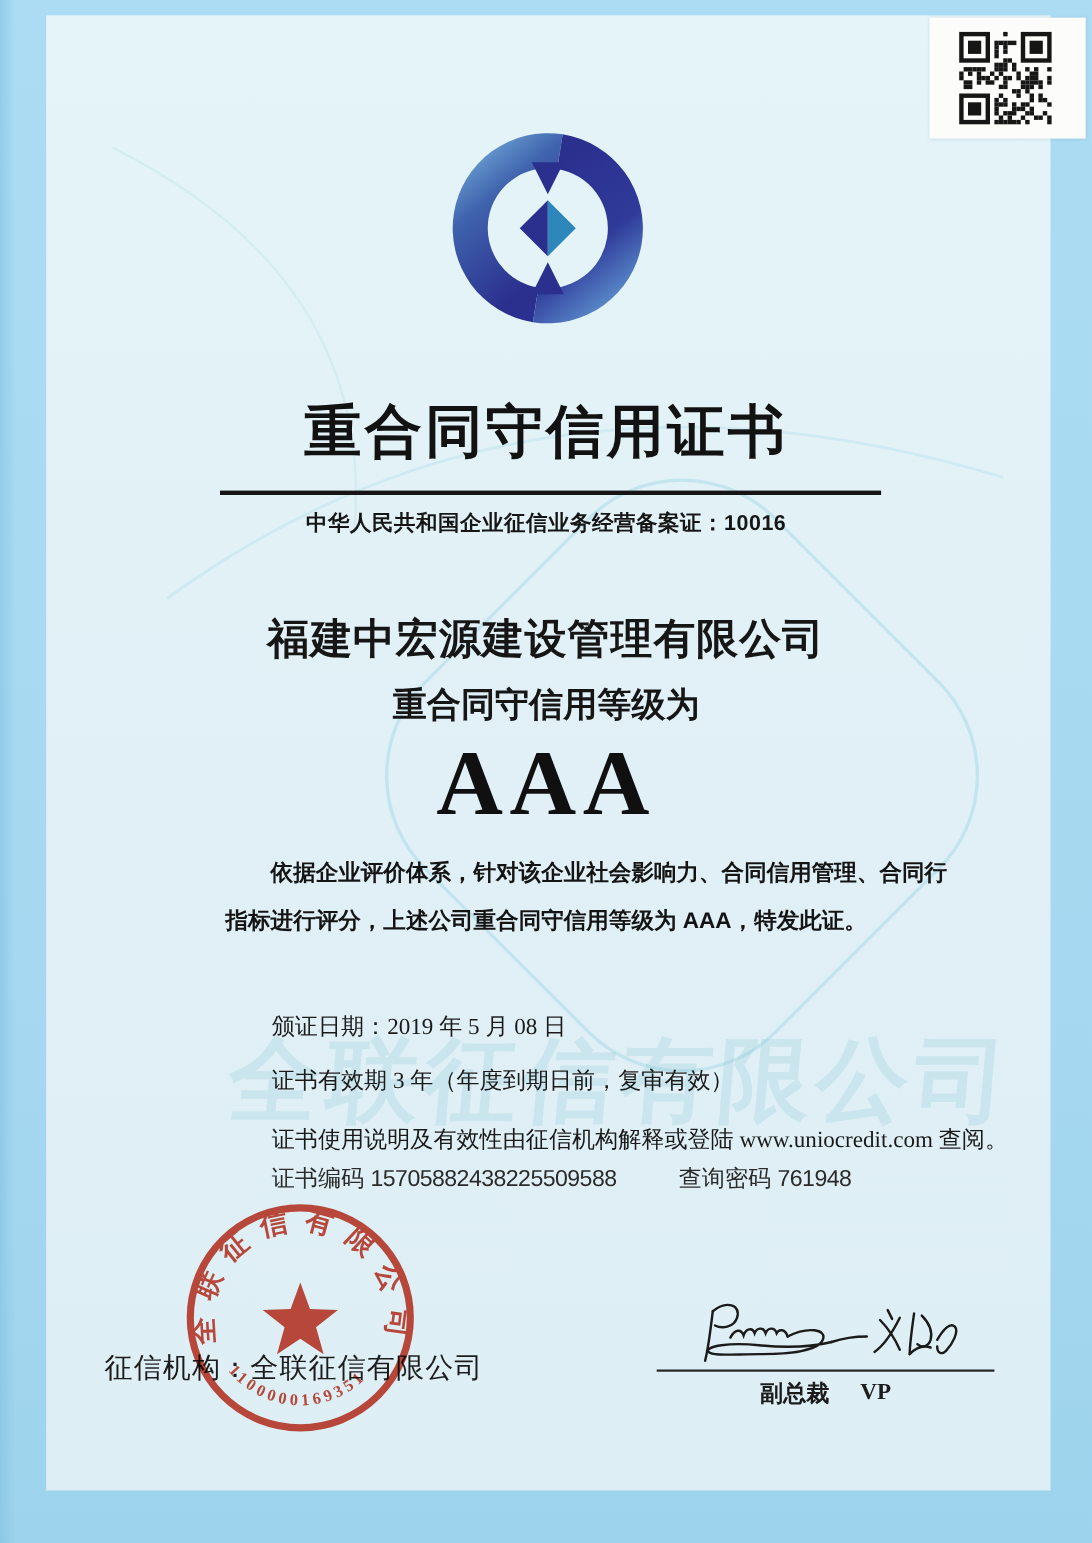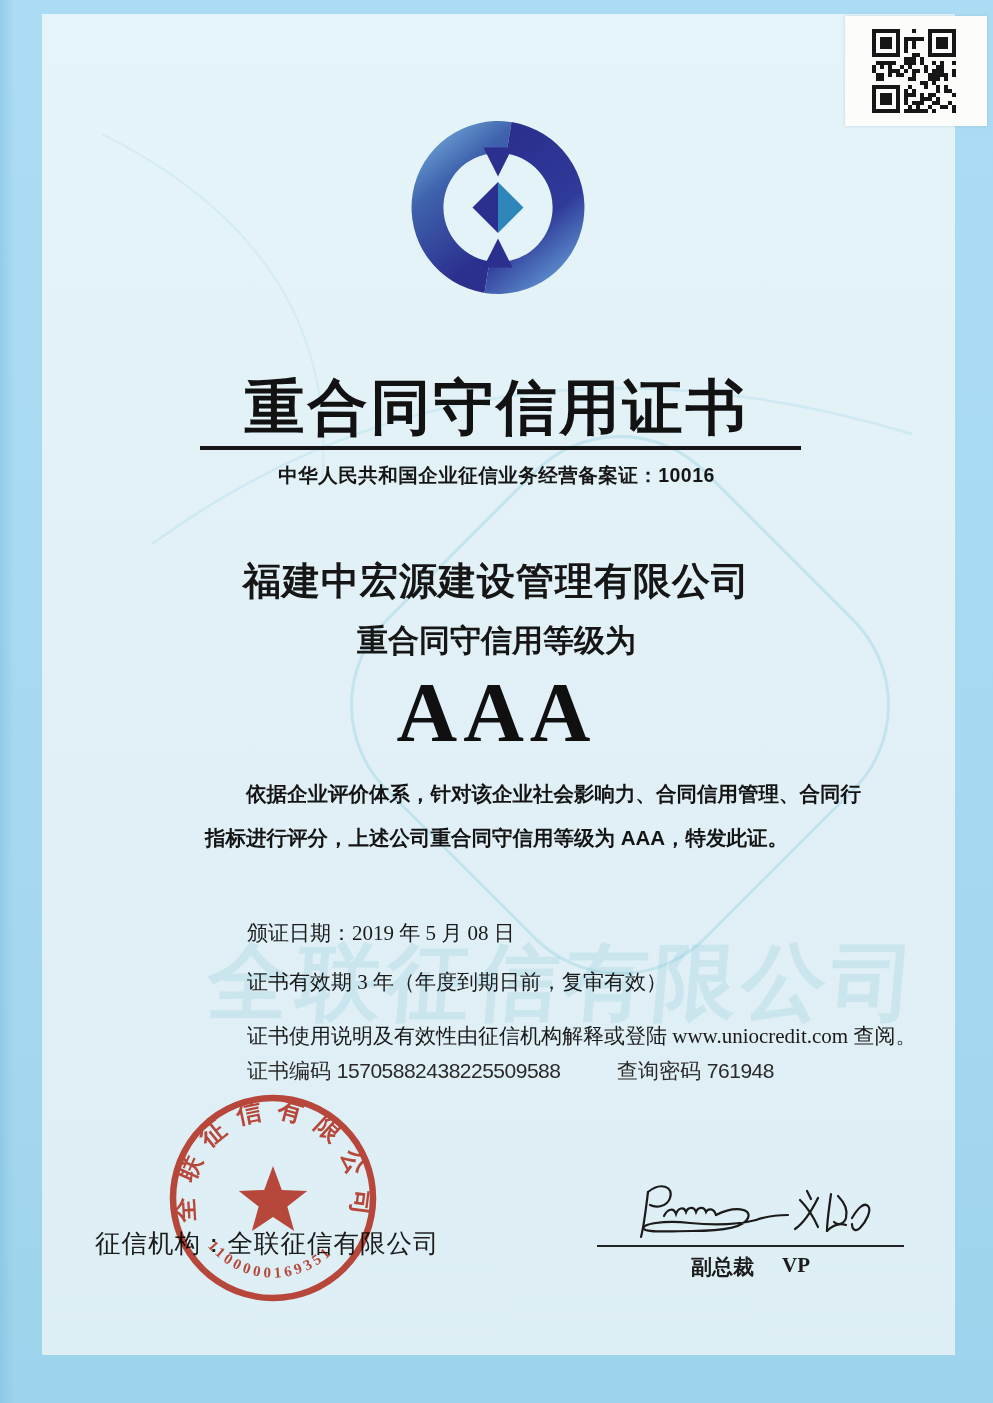--- a/index.html
+++ b/index.html
@@ -28,21 +28,21 @@
   }
   .qr-box{
     position:absolute;left:845px;top:16px;width:142px;height:110px;
     background:#fcfdfb;box-shadow:0 0 3px rgba(120,160,180,.35);
   }
   .qr-box svg{position:absolute;left:13px;top:11px;}
   .qr-cells{fill:#161616;}
   .logo{position:absolute;left:407px;top:100px;}
   .center-line{position:absolute;left:0;width:993px;text-align:center;white-space:nowrap;}
   .title{
-    top:368px;font-size:60px;font-weight:900;letter-spacing:3px;color:#121212;font-family:Liberation Serif, serif;
+    top:358px;font-size:52px;font-weight:900;letter-spacing:3px;color:#121212;font-family:Liberation Serif, serif;
   }
   .hr-line{position:absolute;left:200px;top:446px;width:601px;height:4px;background:#151515;}
   .subtitle{
     top:462px;font-size:19.5px;font-weight:700;letter-spacing:.5px;
     font-family:"Liberation Sans","DejaVu Sans",sans-serif;
   }
   .certify{
     top:514px;font-size:20px;font-weight:700;letter-spacing:15px;
     font-family:"Liberation Sans","DejaVu Sans",sans-serif;
   }

